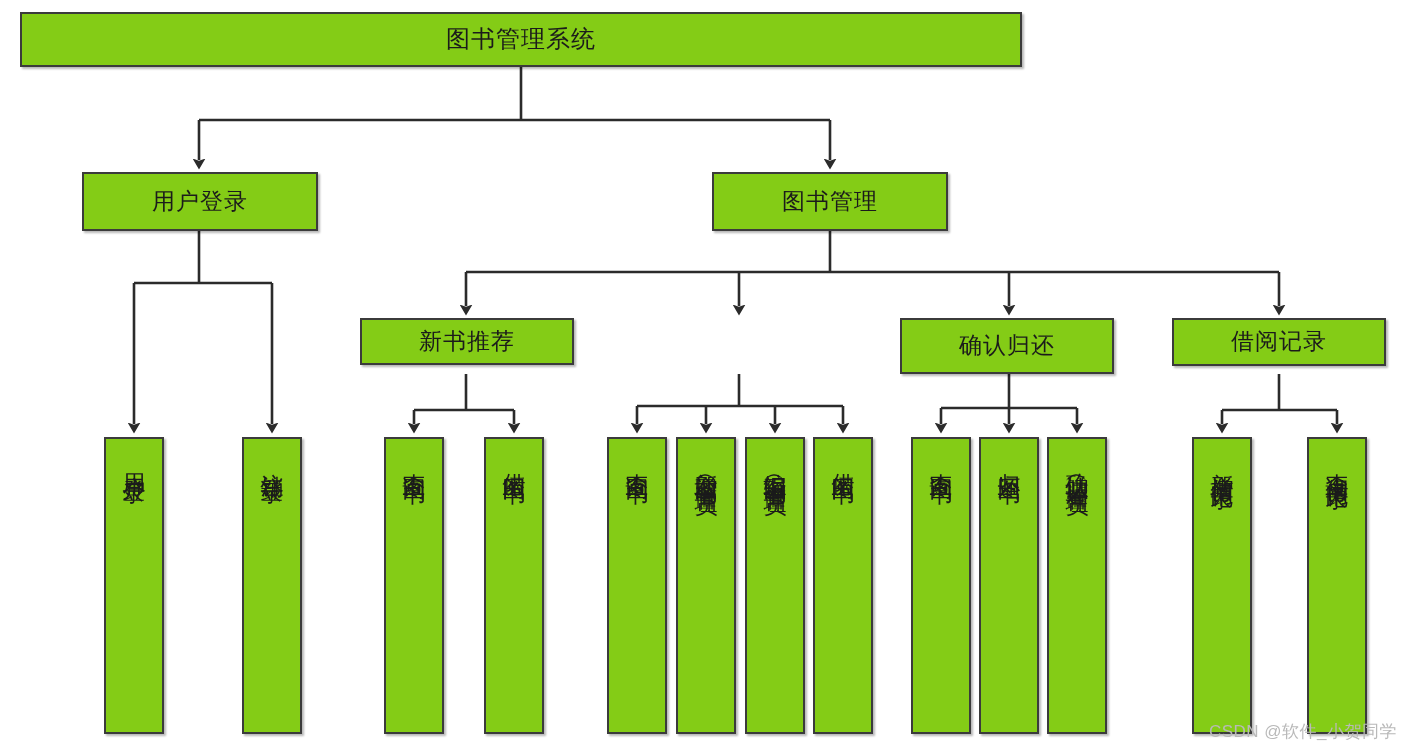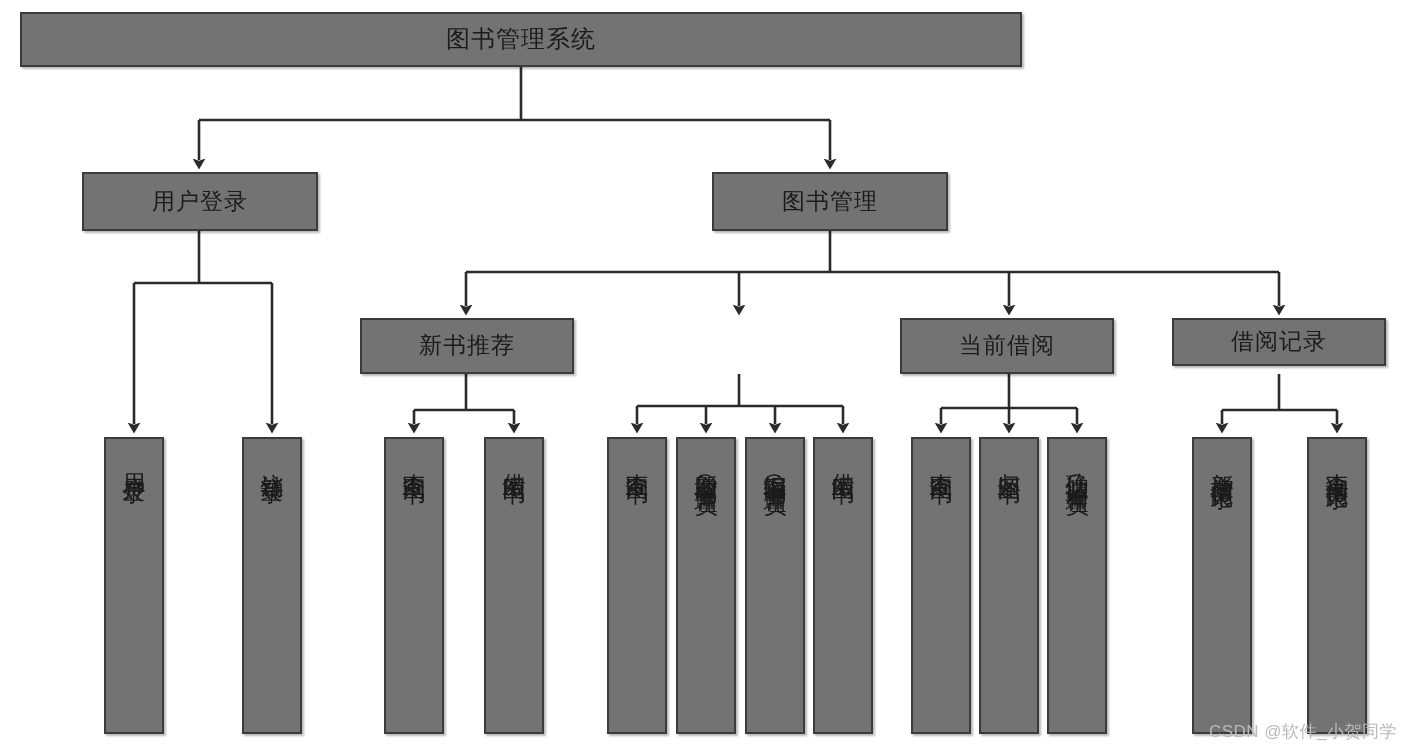--- a/index.html
+++ b/index.html
@@ -10,21 +10,21 @@
     font-family:"Liberation Sans","DejaVu Sans",sans-serif;
     overflow:hidden;
     position:relative;
   }
   #canvas{position:absolute;left:0;top:0;width:1405px;height:747px;}
   svg#wires{position:absolute;left:0;top:0;width:1405px;height:747px;pointer-events:none;}
 
   .node{
     position:absolute;
     box-sizing:border-box;
-    background:#737373;
+    background:#84cc16;
     border:2px solid #3b3b3b;
     box-shadow:2px 2px 2px rgba(0,0,0,0.28);
     display:flex;
     align-items:center;
     justify-content:center;
     z-index:3;
   }
   .node .lbl{
     color:#1b1b1b;
     line-height:1.28;
@@ -118,25 +118,25 @@
     <span class="lbl">图书管理系统</span>
   </div>
 
   <div class="node h" style="left:82px;top:172px;width:236px;height:59px;">
     <span class="lbl">用户登录</span>
   </div>
   <div class="node h" style="left:712px;top:172px;width:236px;height:59px;">
     <span class="lbl">图书管理</span>
   </div>
 
-  <div class="node h" style="left:360px;top:318px;width:214px;height:56px;">
+  <div class="node h" style="left:360px;top:318px;width:214px;height:47px;">
     <span class="lbl">新书推荐</span>
   </div>
   <div class="node h" style="left:900px;top:318px;width:214px;height:56px;">
-    <span class="lbl">当前借阅</span>
+    <span class="lbl">确认归还</span>
   </div>
   <div class="node h" style="left:1172px;top:318px;width:214px;height:48px;">
     <span class="lbl">借阅记录</span>
   </div>
 
   <div class="node v" style="left:104px;top:437px;width:60px;height:297px;">
     <span class="lbl">用户登录</span>
   </div>
   <div class="node v" style="left:242px;top:437px;width:60px;height:297px;">
     <span class="lbl">注销登录</span>

